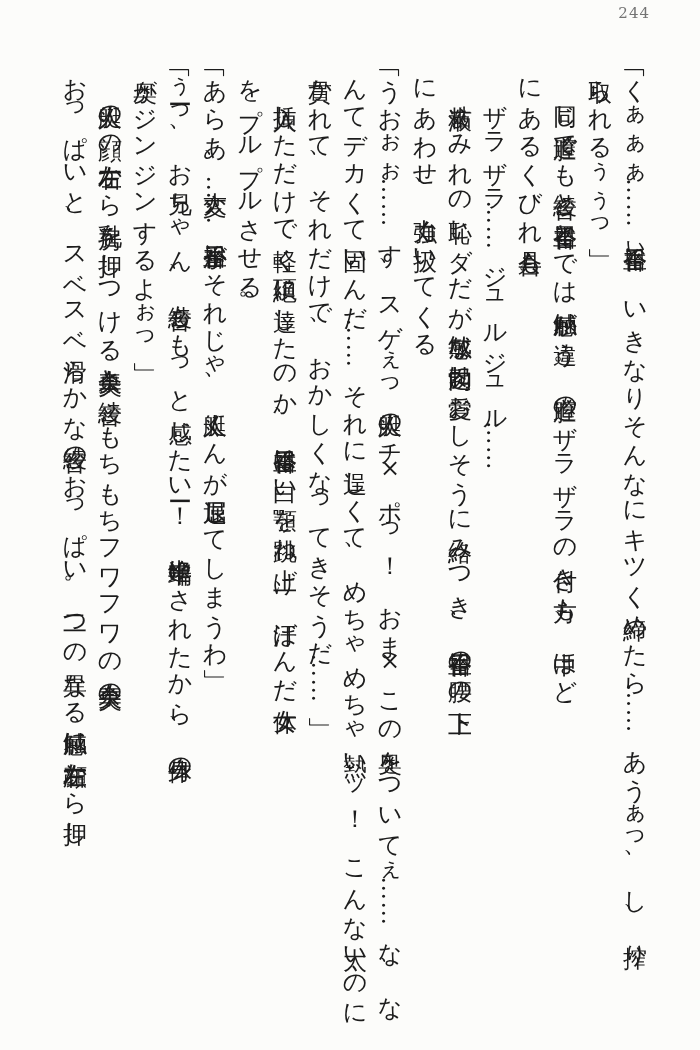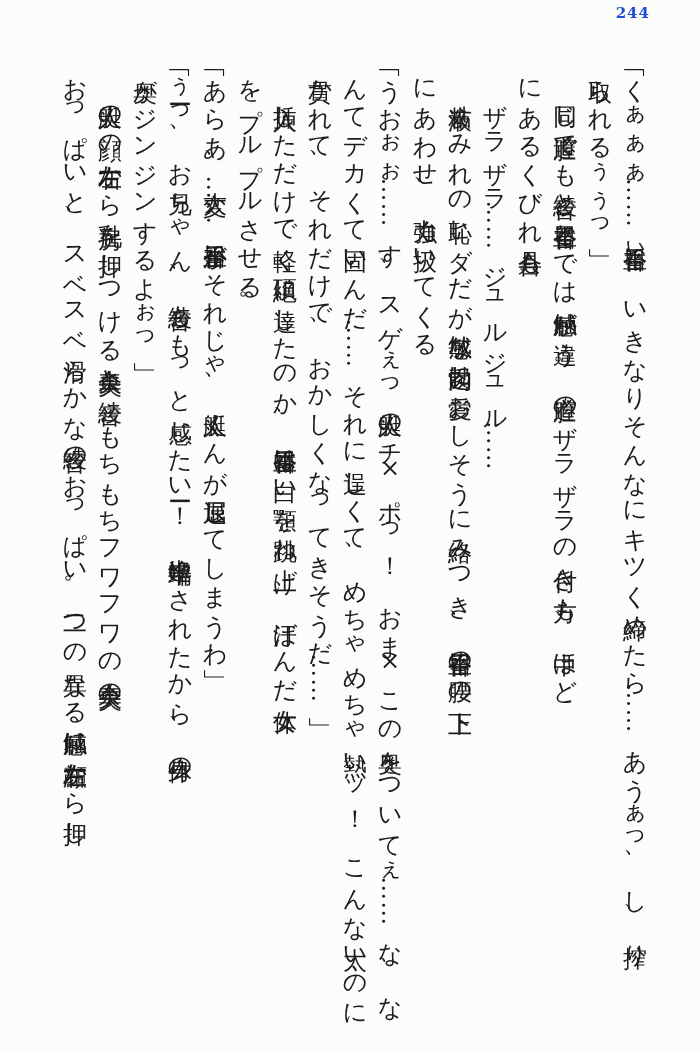--- a/index.html
+++ b/index.html
@@ -18,22 +18,21 @@
   .page {
     position: absolute;
     inset: 0;
   }
   .page-number {
     position: absolute;
     top: 4px;
     right: 50px;
     font-size: 15px;
     letter-spacing: 1px;
-    color: #1d4ed8;
-    font-weight: bold;
+    color: #737373;
   }
   .page-text {
     position: absolute;
     top: 62px;
     right: 48px;
     height: 952px;
     writing-mode: vertical-rl;
     text-orientation: mixed;
     font-size: 24px;
     line-height: 35px;

